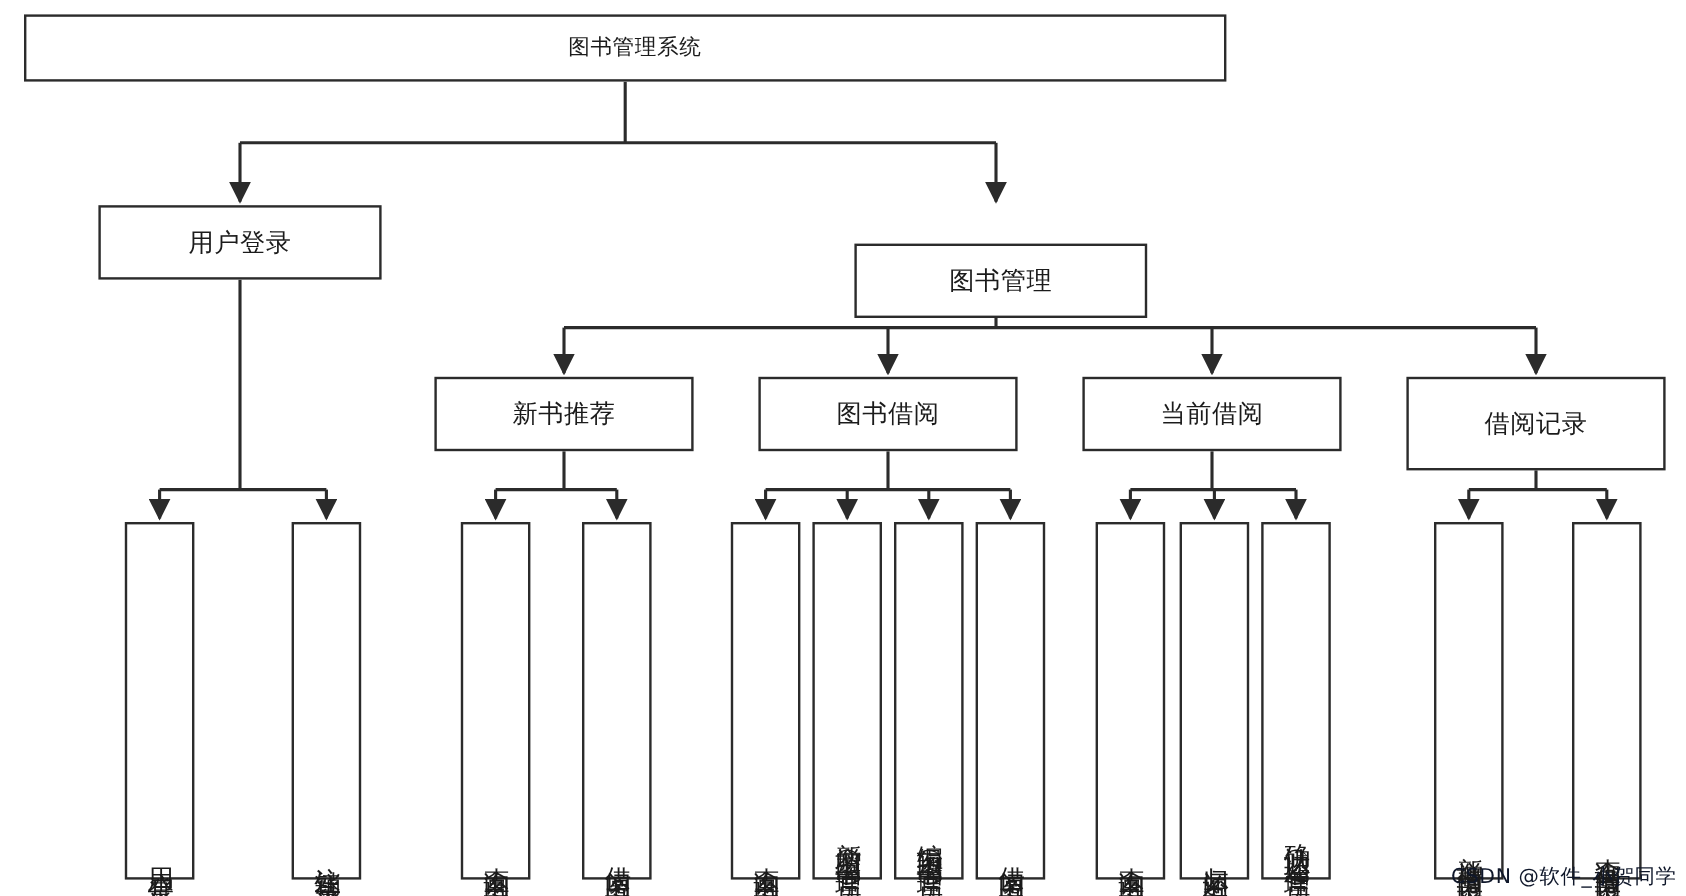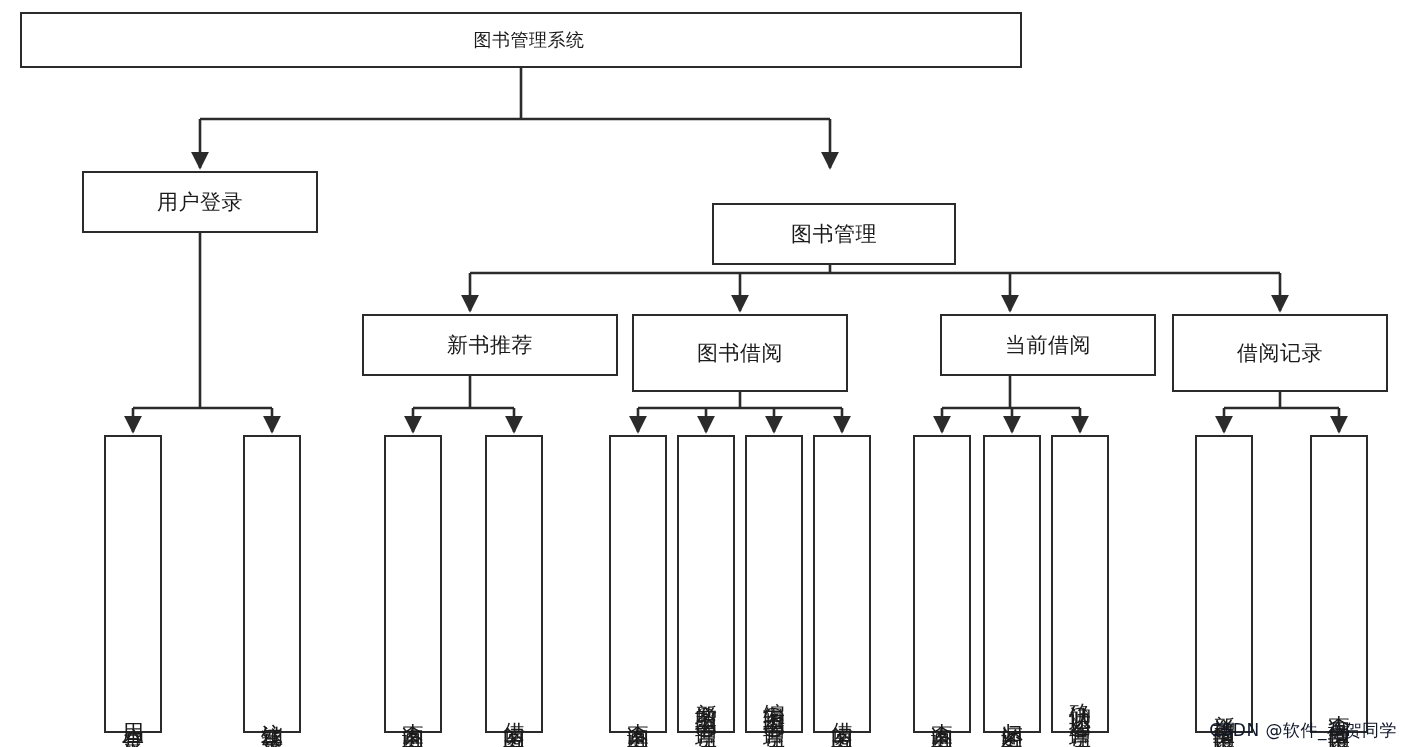--- a/index.html
+++ b/index.html
@@ -139,27 +139,27 @@
     <span class="node-label">图书管理系统</span>
   </div>
 
   <div class="node horiz" style="left:82px; top:171px; width:236px; height:62px;">
     <span class="node-label">用户登录</span>
   </div>
   <div class="node horiz" style="left:712px; top:171px; width:244px; height:62px;margin-top:32px;">
     <span class="node-label">图书管理</span>
   </div>
 
-  <div class="node horiz" style="left:362px; top:314px; width:256px; height:62px;">
+  <div class="node horiz" style="left:362px; top:314px; width:216px; height:62px;">
     <span class="node-label">新书推荐</span>
   </div>
-  <div class="node horiz" style="left:632px; top:314px; width:216px; height:78px;">
+  <div class="node horiz" style="left:632px; top:314px; width:216px; height:62px;">
     <span class="node-label">图书借阅</span>
   </div>
-  <div class="node horiz" style="left:940px; top:314px; width:216px; height:62px;">
+  <div class="node horiz" style="left:902px; top:314px; width:216px; height:62px;">
     <span class="node-label">当前借阅</span>
   </div>
   <div class="node horiz" style="left:1172px; top:314px; width:216px; height:78px;">
     <span class="node-label">借阅记录</span>
   </div>
 
   <div class="node vert" style="left:104px; top:435px; width:58px; height:298px;">
     <span class="node-label">用户登录</span>
   </div>
   <div class="node vert" style="left:243px; top:435px; width:58px; height:298px;">

